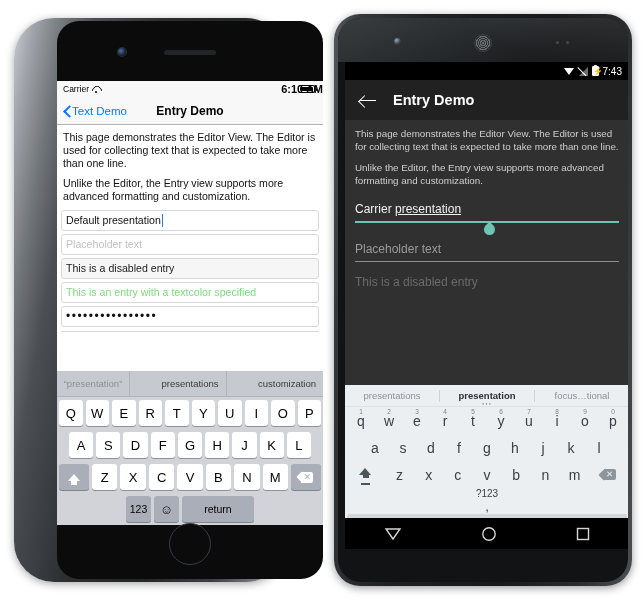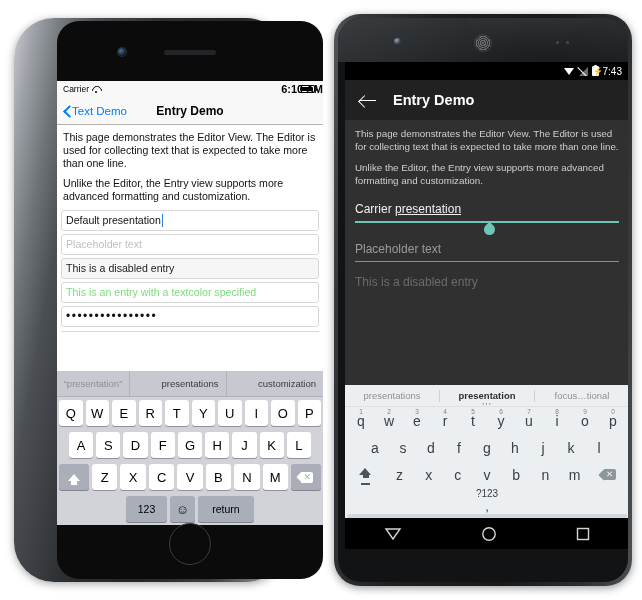--- a/index.html
+++ b/index.html
@@ -173,24 +173,24 @@
     font-size: 13px; color: #000;
     box-shadow: 0 1px 0 rgba(136,138,146,.9);
     cursor: pointer;
   }
   .ios-key.wide { flex: 1; }
   .ios-key.fn {
     background: #aaaeb8; box-shadow: 0 1px 0 rgba(120,123,131,.9);
   }
   .ios-key.shift { width: 30px; }
   .ios-key.del { width: 30px; }
-  .ios-key.num { width: 41px; font-size: 10.5px; }
+  .ios-key.num { width: 25px; font-size: 10.5px; }
   .ios-key.emoji { width: 25px; font-size: 13px; }
   .ios-key.space { flex: 1; font-size: 10.5px; }
-  .ios-key.return { width: 56px; font-size: 10.5px; }
+  .ios-key.return { width: 72px; font-size: 10.5px; }
   .ios-shift-ico {
     width: 0; height: 0;
     border-left: 6px solid transparent; border-right: 6px solid transparent;
     border-bottom: 7px solid #fff; position: relative;
   }
   .ios-shift-ico::after {
     content: ""; position: absolute; left: -3px; top: 7px;
     width: 6px; height: 4px; background: #fff;
   }
   .ios-del-ico {

